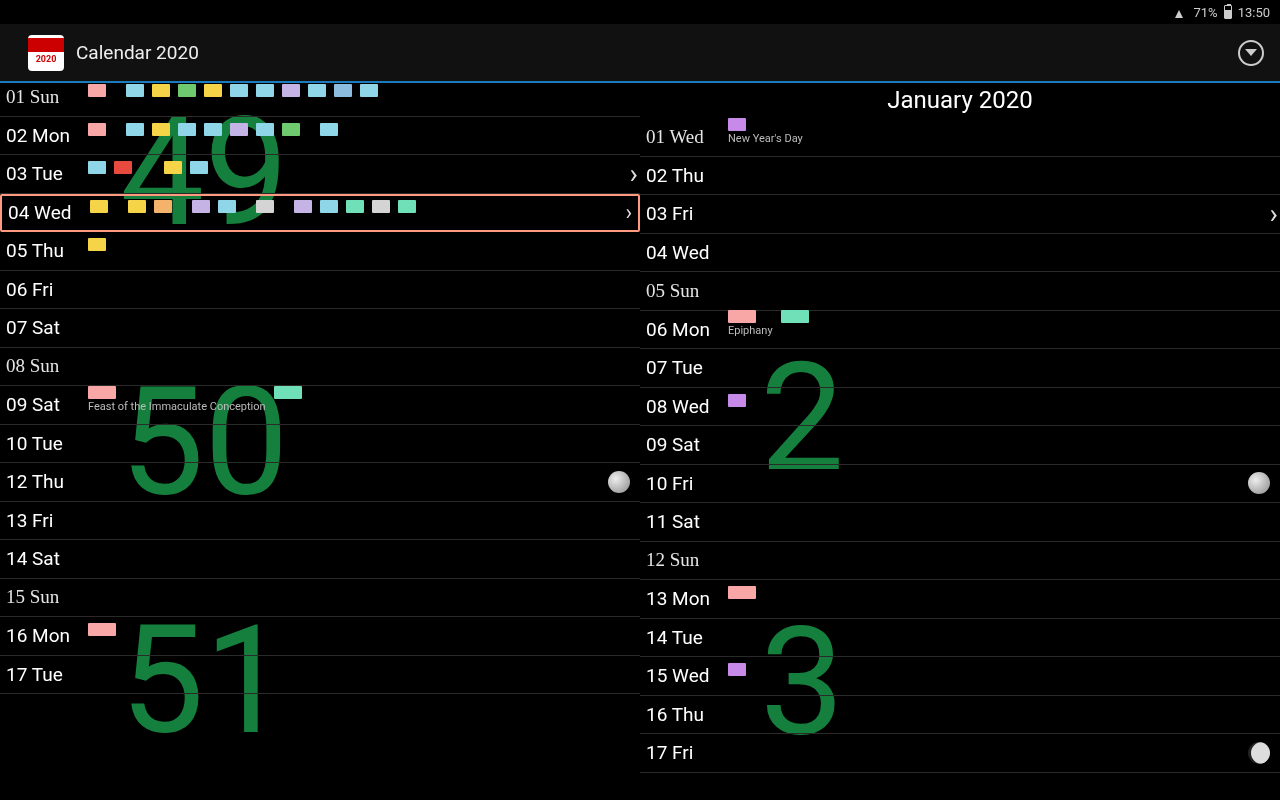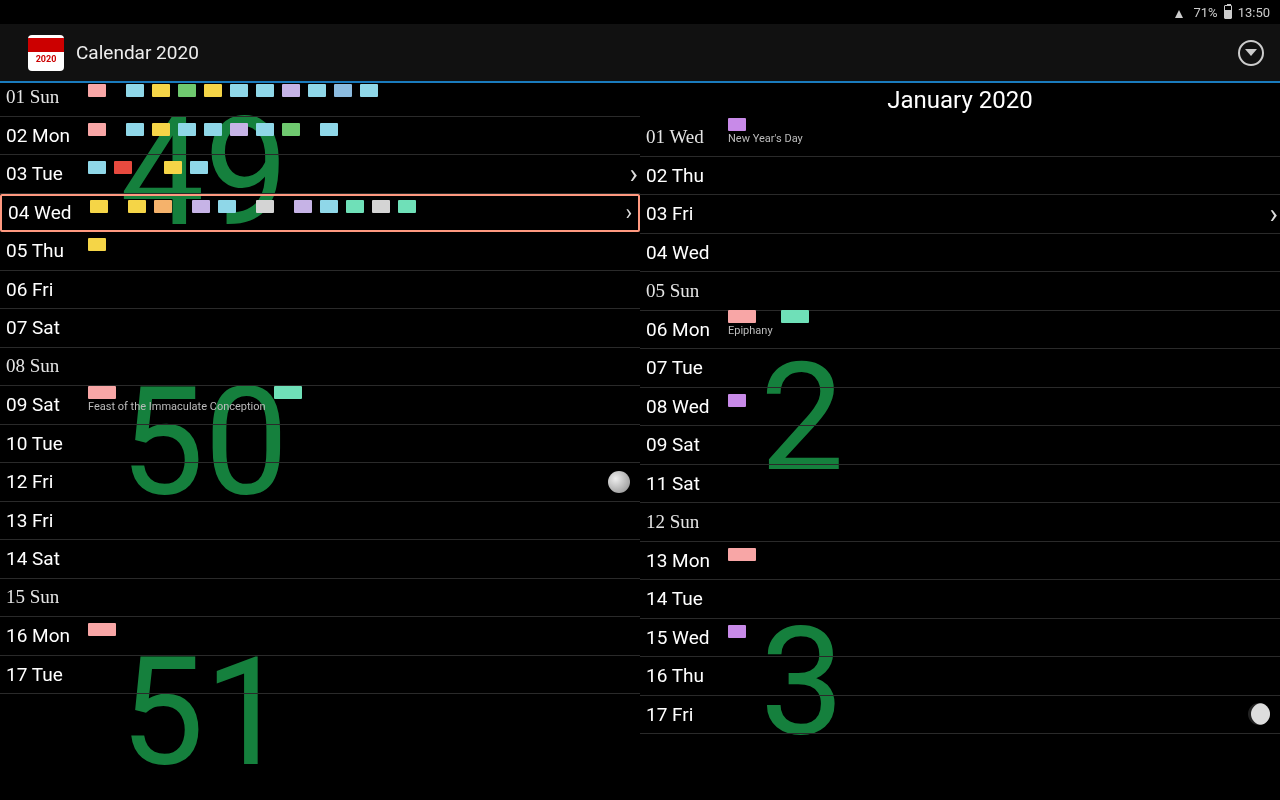--- a/index.html
+++ b/index.html
@@ -205,21 +205,21 @@
     <div class="app-icon-bot">2020</div>
   </div>
   <div class="app-title">Calendar 2020</div>
   <div class="dropdown-icon"></div>
 </div>
 
 <div class="months" id="months">
     <div class="month">
       <div class="week-num" style="top: 20px;">49</div>
       <div class="week-num" style="top: 290px;">50</div>
-      <div class="week-num" style="top: 560px;">51</div>
+      <div class="week-num" style="top: 528px;">51</div>
       <div class="days">
         <div class="day-row">
           <div class="day-label sun">01 Sun</div>
           <div class="chips">
             <div class="chip" style="background: rgb(248, 166, 166);"></div>
             <div style="width: 4px;"></div>
             <div class="chip" style="background: rgb(143, 215, 232);"></div>
             <div class="chip" style="background: rgb(245, 213, 71);"></div>
             <div class="chip" style="background: rgb(111, 201, 111);"></div>
             <div class="chip" style="background: rgb(245, 213, 71);"></div>
@@ -302,21 +302,21 @@
               <div class="chip wide" style="background: rgb(248, 166, 166);"></div>
               <div class="note">Feast of the Immaculate Conception</div>
             </div>
             <div class="chip wide" style="background: rgb(111, 224, 184);"></div>
           </div>
         </div>
         <div class="day-row">
           <div class="day-label">10 Tue</div>
         </div>
         <div class="day-row">
-          <div class="day-label">12 Fri</div>
+          <div class="day-label">12 Thu</div>
           <div class="moon "></div>
         </div>
         <div class="day-row">
           <div class="day-label">13 Fri</div>
         </div>
         <div class="day-row">
           <div class="day-label">14 Sat</div>
         </div>
         <div class="day-row">
           <div class="day-label sun">15 Sun</div>
@@ -375,20 +375,24 @@
         <div class="day-row">
           <div class="day-label">08 Wed</div>
           <div class="chips">
             <div class="chip" style="background: rgb(200, 138, 232);"></div>
           </div>
         </div>
         <div class="day-row">
           <div class="day-label">09 Sat</div>
         </div>
         <div class="day-row">
+          <div class="day-label">10 Fri</div>
+          <div class="moon "></div>
+        </div>
+        <div class="day-row">
           <div class="day-label">11 Sat</div>
         </div>
         <div class="day-row">
           <div class="day-label sun">12 Sun</div>
         </div>
         <div class="day-row">
           <div class="day-label">13 Mon</div>
           <div class="chips">
             <div class="chip wide" style="background: rgb(248, 166, 166);"></div>
           </div>

